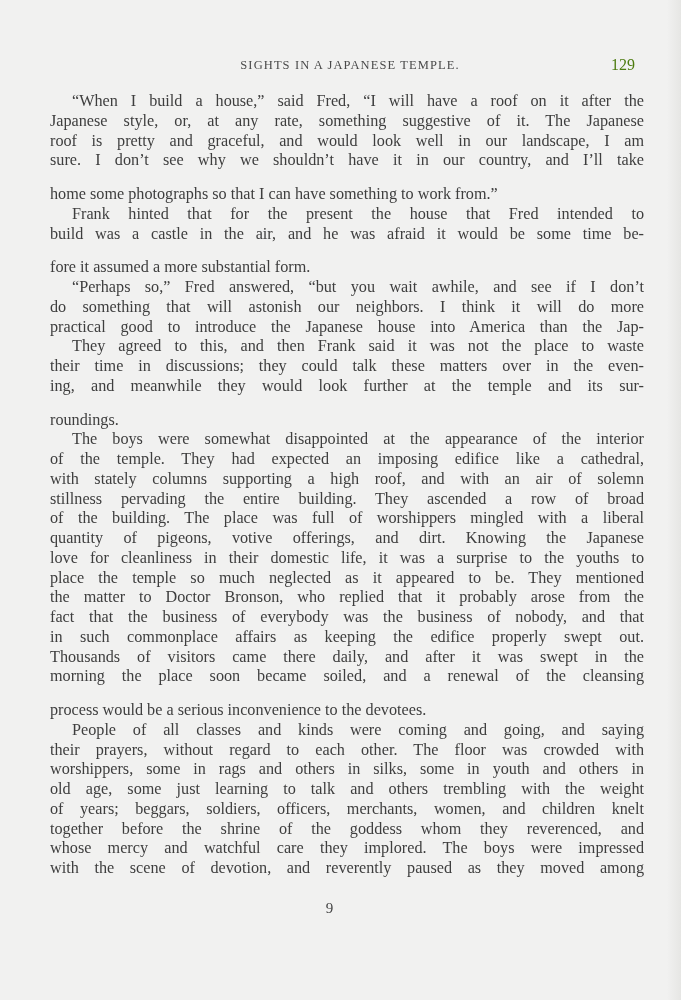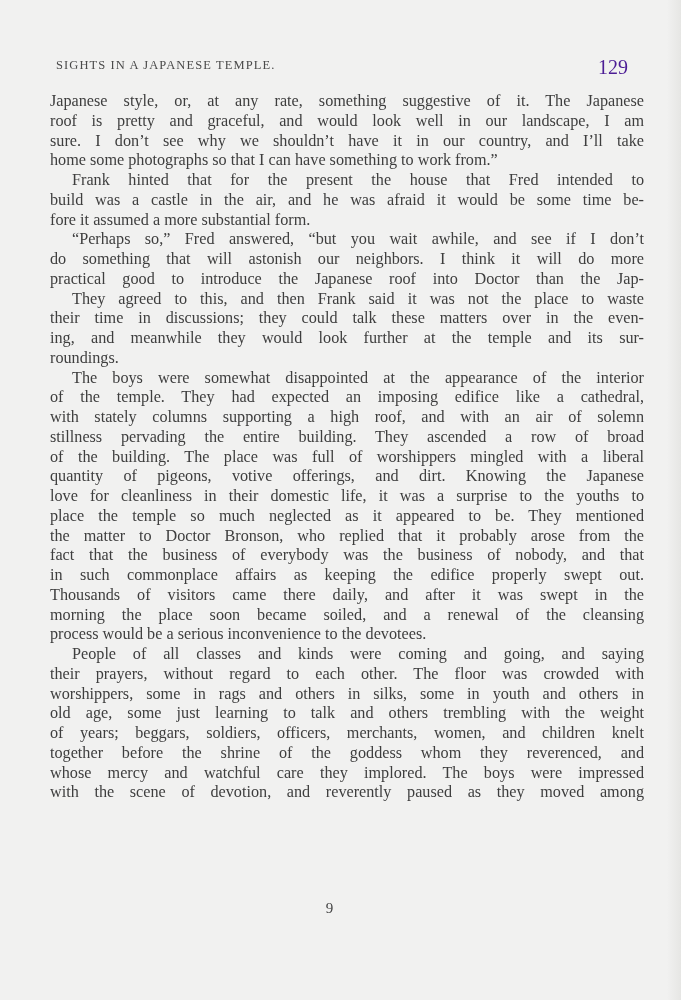--- a/index.html
+++ b/index.html
@@ -11,75 +11,76 @@
     color: #3e3e3e;
   }
   .page-edge {
     position: absolute; top: 0; right: 0; width: 14px; height: 1000px;
     background: linear-gradient(to right, #f1f1f0, #e6e6e4);
   }
   .running-head {
     position: absolute; top: 58px; left: 50px; width: 594px; height: 20px;
   }
   .running-title {
-    position: absolute; left: 0; right: 0; text-align: left;
+    position: absolute; left: 0; right: 0; text-align: center;
     font-size: 12.5px; letter-spacing: 1.1px; color: #4a4a4a;
     padding-left: 6px;
     font-family: Liberation Serif, serif;
   }
   .page-number {
-    position: absolute; right: 16px; top: -2px;
-    font-size: 20px; color: #4c1d95;
+    position: absolute; right: 9px; top: -2px;
+    font-size: 16px; color: #4d7c0f;
   }
   .body-text {
     position: absolute; top: 92px; left: 50px; width: 594px;
     font-size: 16.2px; line-height: 19.75px;
   }
   .line {
     display: block; white-space: nowrap;
     text-align: justify; text-align-last: justify;
     height: 19.75px;
   }
   .line.indent { padding-left: 22px; }
-  .line.last { text-align-last: left; }
+  .line.last { text-align-last: left; margin-top: 14px; }
   .folio {
     position: absolute; top: 900px; left: 0; width: 681px;
     text-align: center; font-size: 15px; color: #444;
     padding-right: 22px; box-sizing: border-box;
   }
 </style>
 </head>
 <body>
 
 <div class="page-edge"></div>
 
 <div class="running-head">
   <div class="running-title">SIGHTS IN A JAPANESE TEMPLE.</div>
   <div class="page-number">129</div>
 </div>
 
 <div class="body-text">
 
   <div>
+    <span class="line indent">“When I build a house,” said Fred, “I will have a roof on it after the</span>
     <span class="line">Japanese style, or, at any rate, something suggestive of it.  The Japanese</span>
     <span class="line">roof is pretty and graceful, and would look well in our landscape, I am</span>
     <span class="line">sure.  I don’t see why we shouldn’t have it in our country, and I’ll take</span>
     <span class="line last">home some photographs so that I can have something to work from.”</span>
   </div>
 
   <div>
     <span class="line indent">Frank hinted that for the present the house that Fred intended to</span>
     <span class="line">build was a castle in the air, and he was afraid it would be some time be-</span>
     <span class="line last">fore it assumed a more substantial form.</span>
   </div>
 
   <div>
     <span class="line indent">“Perhaps so,” Fred answered, “but you wait awhile, and see if I don’t</span>
     <span class="line">do something that will astonish our neighbors.  I think it will do more</span>
-    <span class="line">practical good to introduce the Japanese roof into Doctor than the Jap-</span>
+    <span class="line">practical good to introduce the Japanese house into America than the Jap-</span>
   </div>
 
   <div>
     <span class="line indent">They agreed to this, and then Frank said it was not the place to waste</span>
     <span class="line">their time in discussions; they could talk these matters over in the even-</span>
     <span class="line">ing, and meanwhile they would look further at the temple and its sur-</span>
     <span class="line last">roundings.</span>
   </div>
 
   <div>

